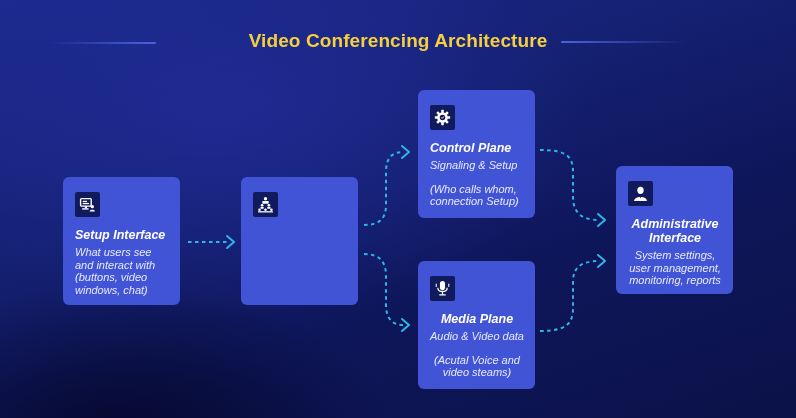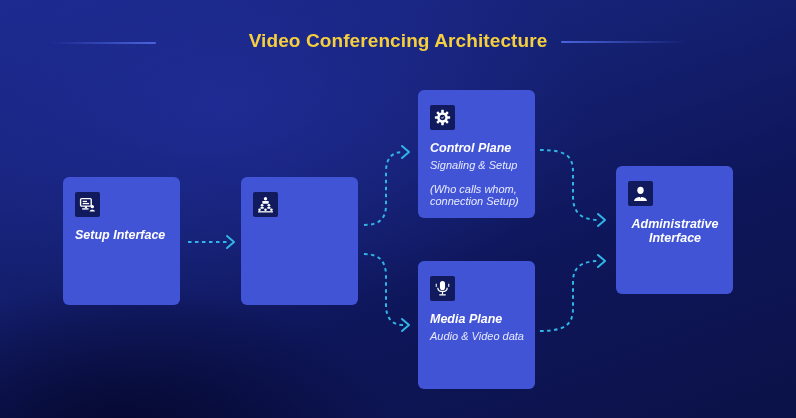--- a/index.html
+++ b/index.html
@@ -98,20 +98,21 @@
       <rect x="1.5" y="2.5" width="10" height="7" rx="0.8" fill="none" stroke="#fff" stroke-width="1.3"></rect>
       <rect x="3.5" y="4.5" width="4" height="1.2" fill="#fff"></rect>
       <rect x="3.5" y="6.5" width="6" height="1.2" fill="#fff"></rect>
       <rect x="5.5" y="9.5" width="2" height="2" fill="#fff"></rect>
       <rect x="3" y="11.5" width="6" height="1.3" fill="#fff"></rect>
       <circle cx="12.5" cy="10" r="1.6" fill="#fff"></circle>
       <path d="M10 14.5 C10 12.5 15 12.5 15 14.5 Z" fill="#fff"></path>
     </svg>
   </div>
   <div class="card-title">Setup Interface</div>
+  <div class="card-desc">What users see and interact with (buttons, video windows, chat)</div>
 </div>
 
 <div class="card" style="left:241px; top:177px;">
   <div class="icon-box">
     <svg viewBox="0 0 16 16">
       <circle cx="8" cy="2.6" r="1.6" fill="#fff"></circle>
       <rect x="5" y="4.6" width="6" height="2.6" rx="0.6" fill="#fff"></rect>
       <circle cx="4.8" cy="8.8" r="1.3" fill="#fff"></circle>
       <circle cx="11.2" cy="8.8" r="1.3" fill="#fff"></circle>
       <rect x="3.2" y="10.3" width="3.2" height="1.6" rx="0.5" fill="#fff"></rect>
@@ -140,37 +141,39 @@
       </g>
       <circle cx="8" cy="8" r="2.6" fill="#101a5c"></circle>
       <path d="M6.9 8 L7.7 8.8 L9.3 7.1" fill="none" stroke="#fff" stroke-width="0.9"></path>
     </svg>
   </div>
   <div class="card-title">Control Plane</div>
   <div class="card-desc">Signaling &amp; Setup</div>
   <div class="card-desc">(Who calls whom, connection Setup)</div>
 </div>
 
-<div class="card" style="left:418px; top:261px;">
+<div class="card" style="left:418px; top:261px;text-align:center;">
   <div class="icon-box">
     <svg viewBox="0 0 16 16">
       <rect x="5.6" y="1" width="4.8" height="8.5" rx="2.4" fill="#fff"></rect>
       <path d="M3.6 7.2 C3.6 12 12.4 12 12.4 7.2" fill="none" stroke="#fff" stroke-width="1.2"></path>
       <rect x="7.4" y="11" width="1.2" height="2.6" fill="#fff"></rect>
       <rect x="5" y="13.4" width="6" height="1.2" fill="#fff"></rect>
       <rect x="1.6" y="3.5" width="1" height="3" fill="#fff"></rect>
       <rect x="13.4" y="3.5" width="1" height="3" fill="#fff"></rect>
     </svg>
   </div>
   <div class="card-title">Media Plane</div>
   <div class="card-desc">Audio &amp; Video data</div>
+  <div class="card-desc">(Acutal Voice and video steams)</div>
 </div>
 
 <div class="card" style="left:616px; top:166px;text-align:center;">
   <div class="icon-box">
     <svg viewBox="0 0 16 16">
       <ellipse cx="8" cy="5" rx="3" ry="3.4" fill="#fff"></ellipse>
       <path d="M2 15 C2 10 14 10 14 15 Z" fill="#fff"></path>
       <path d="M7.2 10.6 L8 12.8 L8.8 10.6 Z" fill="#101a5c"></path>
     </svg>
   </div>
   <div class="card-title">Administrative Interface</div>
+  <div class="card-desc">System settings, user management, monitoring, reports</div>
 </div>
 
 </body></html>

